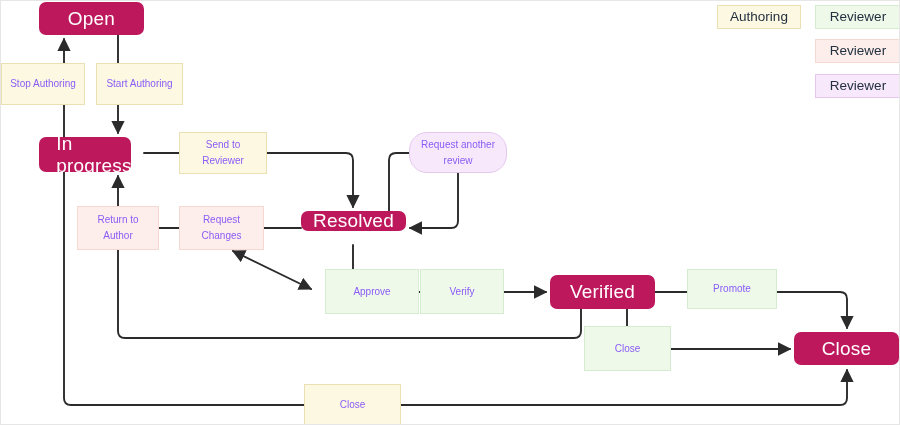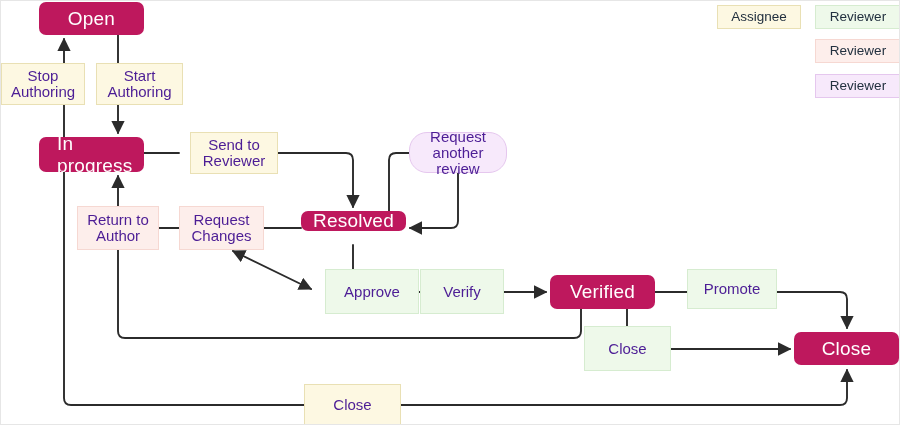--- a/index.html
+++ b/index.html
@@ -37,23 +37,23 @@
     z-index:5;
   }
   
   .lbl{
     position:absolute;
     box-sizing:border-box;
     display:flex;
     align-items:center;
     justify-content:center;
     text-align:center;
-    font-size:15px;
+    font-size:10px;
     line-height:16px;
-    color:#4c1d95;
+    color:#8b5cf6;
     z-index:6;
     padding:2px 4px;
   }
   .lbl.cream{ background:#fdf8e2; border:1px solid #e9e0b4; }
   .lbl.green{ background:#eef9ea; border:1px solid #d6ecd0; }
   .lbl.pink { background:#fdeeeb; border:1px solid #f6d8d2; }
   .lbl.purple{background:#f7e9fb; border:1px solid #e5c7ee; }
 
   
   .legend-item{
@@ -114,51 +114,51 @@
 
       <path d="M 580 308 L 580 330 Q 580 337 573 337 L 124 337 Q 117 337 117 330 L 117 249"></path>
 
       <path d="M 63 171 L 63 397 Q 63 404 70 404 L 303 404"></path>
       <path d="M 400 404 L 839 404 Q 846 404 846 397 L 846 369" marker-end="url(#arrow)"></path>
     </g>
   </svg>
 
   <div class="state" style="left:38px;  top:1px;   width:105px; height:33px;">Open</div>
 
-  <div class="state" style="left:38px;  top:136px; width:105px; height:35px;padding-left:18px;">In progress</div>
+  <div class="state" style="left:38px;  top:136px; width:92px; height:35px;padding-left:18px;">In progress</div>
 
   <div class="state" style="left:300px; top:210px; width:105px; height:20px;">Resolved</div>
 
   <div class="state" style="left:549px; top:274px; width:105px; height:34px;">Verified</div>
 
   <div class="state" style="left:793px; top:331px; width:105px; height:33px;">Close</div>
 
   <div class="lbl cream" style="left:0px;   top:62px;  width:84px; height:42px;">Stop Authoring</div>
 
   <div class="lbl cream" style="left:95px;  top:62px;  width:87px; height:42px;">Start Authoring</div>
 
-  <div class="lbl cream" style="left:178px; top:131px; width:88px; height:42px;margin-left:11px;">Send to Reviewer</div>
+  <div class="lbl cream" style="left:178px; top:131px; width:88px; height:42px;">Send to Reviewer</div>
 
   <div class="lbl purple" style="left:408px; top:131px; width:98px; height:41px;border-radius:18px;">Request another review</div>
 
   <div class="lbl pink" style="left:76px;  top:205px; width:82px; height:44px;">Return to Author</div>
 
   <div class="lbl pink" style="left:178px; top:205px; width:85px; height:44px;">Request Changes</div>
 
   <div class="lbl green" style="left:305px; top:268px; width:94px; height:45px;margin-left:19px;">Approve</div>
 
   <div class="lbl green" style="left:419px; top:268px; width:84px; height:45px;">Verify</div>
 
   <div class="lbl green" style="left:686px; top:268px; width:90px; height:40px;">Promote</div>
 
   <div class="lbl green" style="left:583px; top:325px; width:87px; height:45px;">Close</div>
 
   <div class="lbl cream" style="left:303px; top:383px; width:97px; height:42px;">Close</div>
 
-  <div class="legend-item lbl cream" style="left:716px; top:4px;  width:84px; height:24px;">Assignee</div>
+  <div class="legend-item lbl cream" style="left:716px; top:4px;  width:84px; height:24px;">Authoring</div>
 
   <div class="legend-item lbl green" style="left:814px; top:4px;  width:86px; height:24px;">Reviewer</div>
 
   <div class="legend-item lbl pink" style="left:814px; top:38px; width:86px; height:24px;">Reviewer</div>
 
   <div class="legend-item lbl purple" style="left:814px; top:73px; width:86px; height:24px;">Reviewer</div>
 
 </div>
 
 </body></html>

